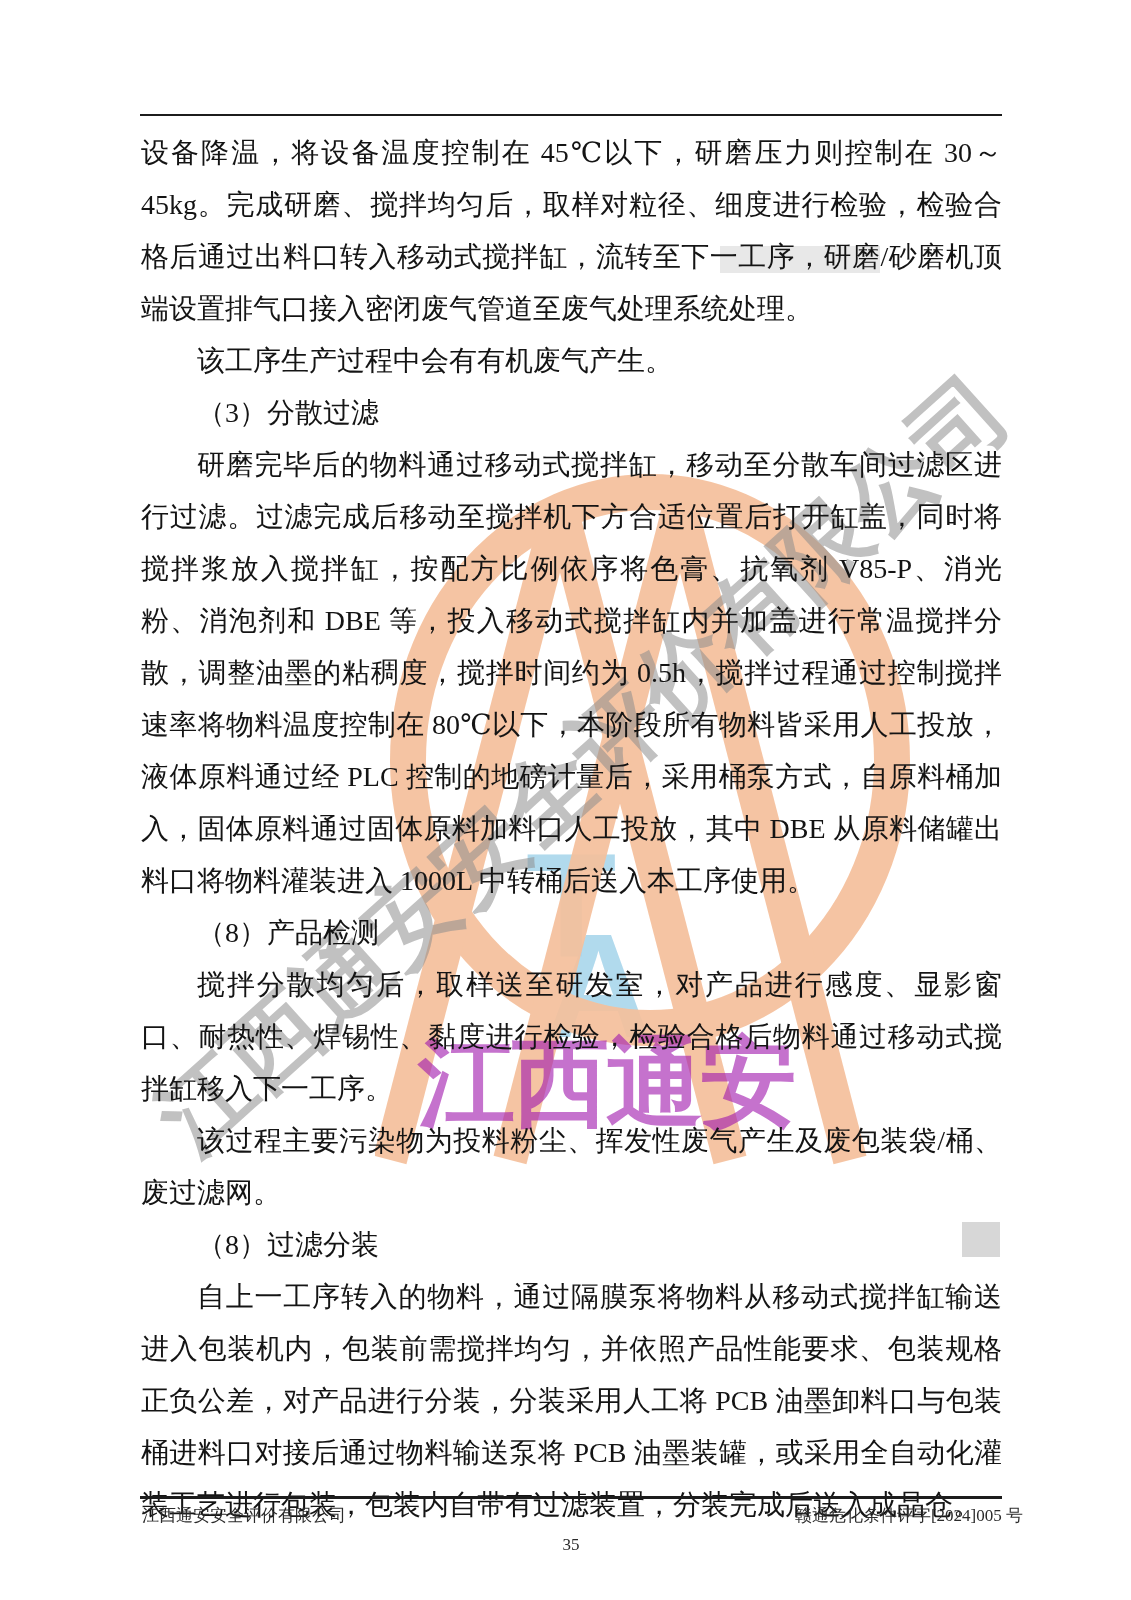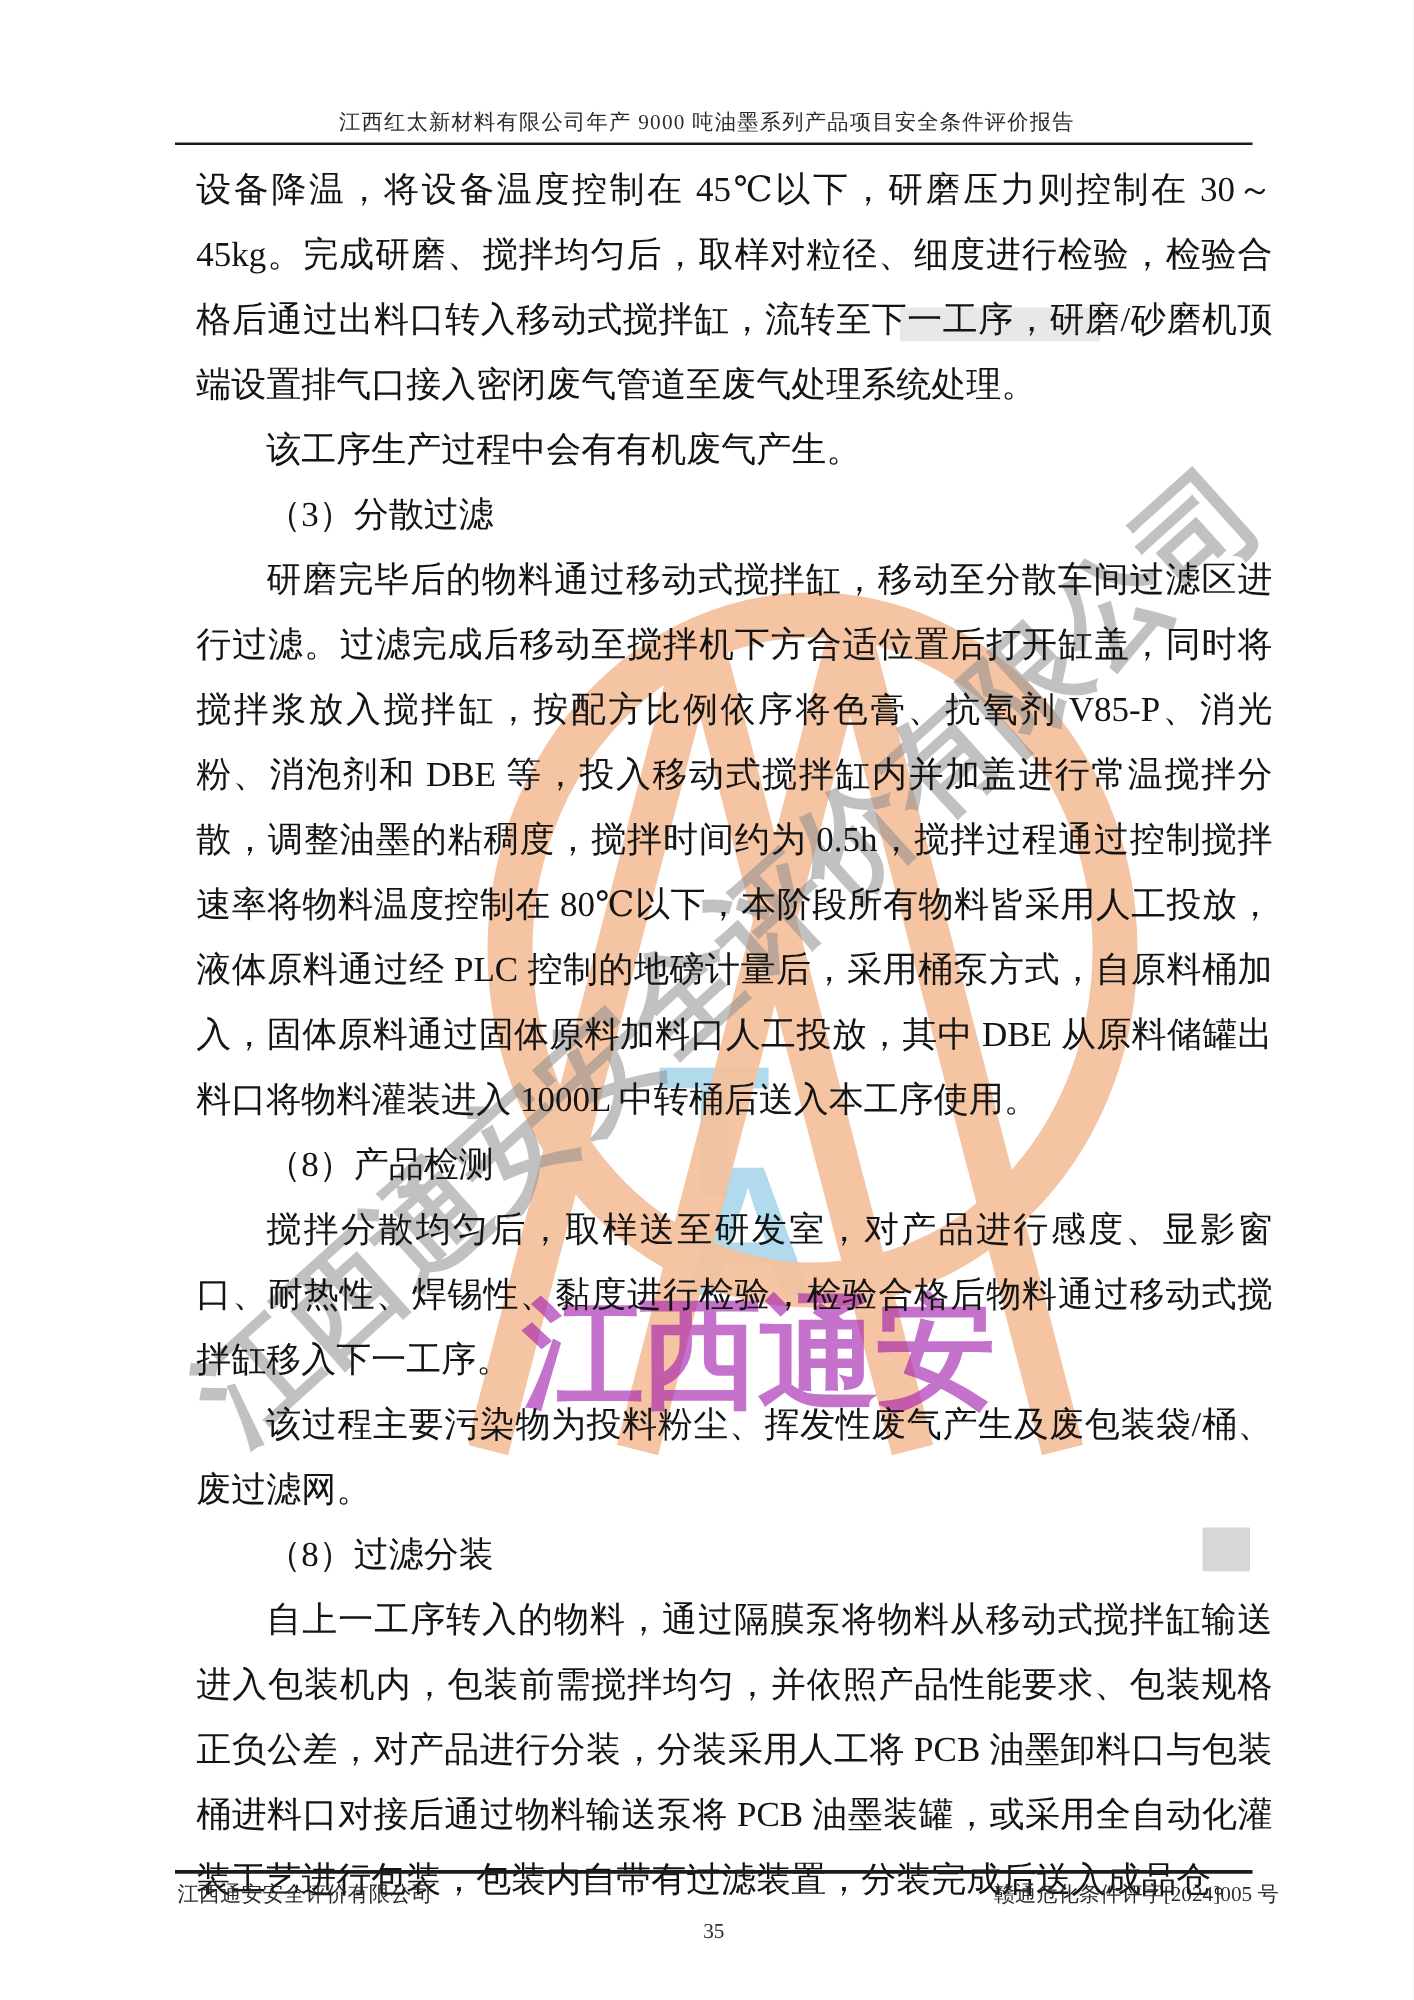--- a/index.html
+++ b/index.html
@@ -20,21 +20,20 @@
   .header-rule{
     position:absolute;top:114px;left:140px;width:862px;height:2px;
     background:#1c1c1c;
   }
   
   .body-text{
     position:absolute;top:127px;left:141px;width:861px;
     font-size:28px;line-height:52px;
     text-align:justify;text-justify:inter-ideograph;
     z-index:10;
-    margin-left:16px;
   }
   .body-text p.para{margin:0;padding:0;}
   .body-text p.para.indent{text-indent:2em;}
   
   .footer-rule{
     position:absolute;top:1496px;left:140px;width:862px;height:2.5px;
     background:#1c1c1c;z-index:10;
   }
   .footer-row{
     position:absolute;top:1504px;left:140px;width:883px;height:26px;
@@ -88,21 +87,20 @@
     <path d="M305 45 L475 700" fill="none" stroke="currentColor" stroke-width="34"></path>
   </svg>
 
   <div class="wm wm-red" style="color: #a21caf;">江西通安</div>
 
   <div class="wm wm-gray" style="color: rgb(143, 143, 143);">江西通安安全评价有限公司</div>
 
   <div class="smudge smudge-1"></div>
   <div class="smudge smudge-2"></div>
 
-  <div class="header-title">江西红太新材料有限公司年产 9000 吨油墨系列产品项目安全条件评价报告</div>
   <div class="header-rule"></div>
 
   <div class="body-text">
       <p class="para">设备降温，将设备温度控制在 45℃以下，研磨压力则控制在 30～45kg。完成研磨、搅拌均匀后，取样对粒径、细度进行检验，检验合格后通过出料口转入移动式搅拌缸，流转至下一工序，研磨/砂磨机顶端设置排气口接入密闭废气管道至废气处理系统处理。</p>
       <p class="para indent">该工序生产过程中会有有机废气产生。</p>
       <p class="para indent">（3）分散过滤</p>
       <p class="para indent">研磨完毕后的物料通过移动式搅拌缸，移动至分散车间过滤区进行过滤。过滤完成后移动至搅拌机下方合适位置后打开缸盖，同时将搅拌浆放入搅拌缸，按配方比例依序将色膏、抗氧剂 V85-P、消光粉、消泡剂和 DBE 等，投入移动式搅拌缸内并加盖进行常温搅拌分散，调整油墨的粘稠度，搅拌时间约为 0.5h，搅拌过程通过控制搅拌速率将物料温度控制在 80℃以下，本阶段所有物料皆采用人工投放，液体原料通过经 PLC 控制的地磅计量后，采用桶泵方式，自原料桶加入，固体原料通过固体原料加料口人工投放，其中 DBE 从原料储罐出料口将物料灌装进入 1000L 中转桶后送入本工序使用。</p>
       <p class="para indent">（8）产品检测</p>
       <p class="para indent">搅拌分散均匀后，取样送至研发室，对产品进行感度、显影窗口、耐热性、焊锡性、黏度进行检验，检验合格后物料通过移动式搅拌缸移入下一工序。</p>
       <p class="para indent">该过程主要污染物为投料粉尘、挥发性废气产生及废包装袋/桶、废过滤网。</p>

